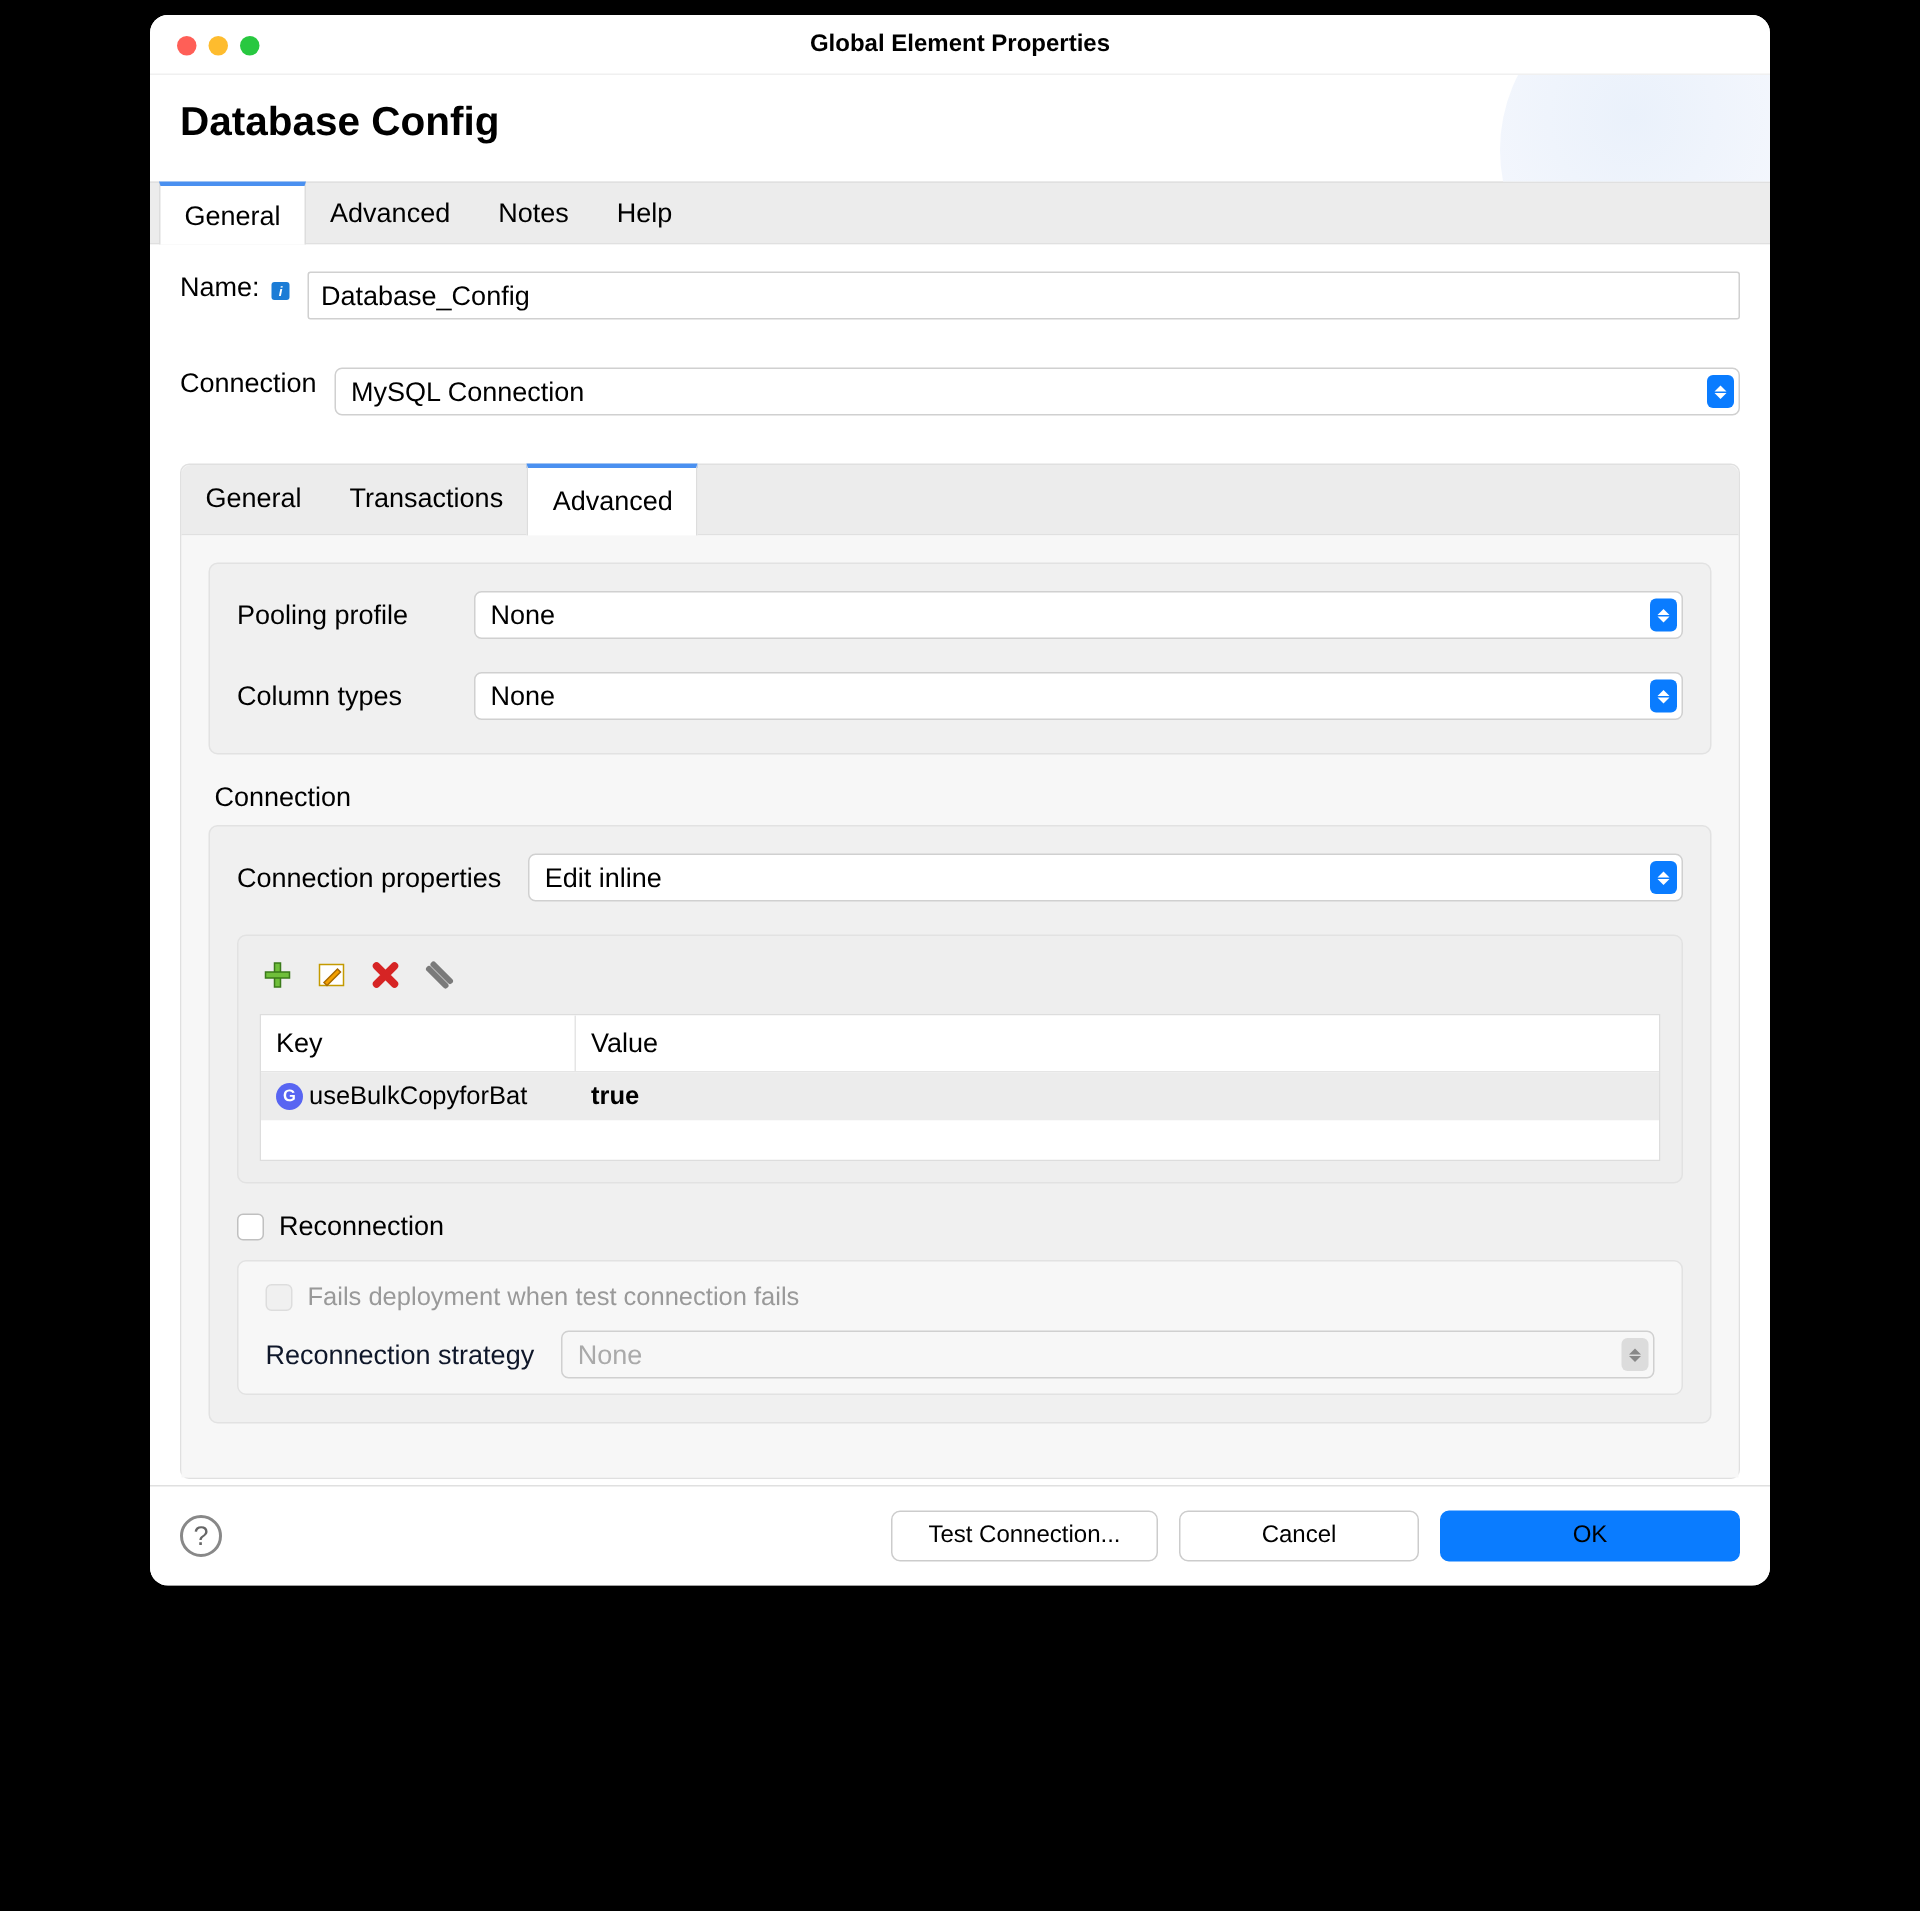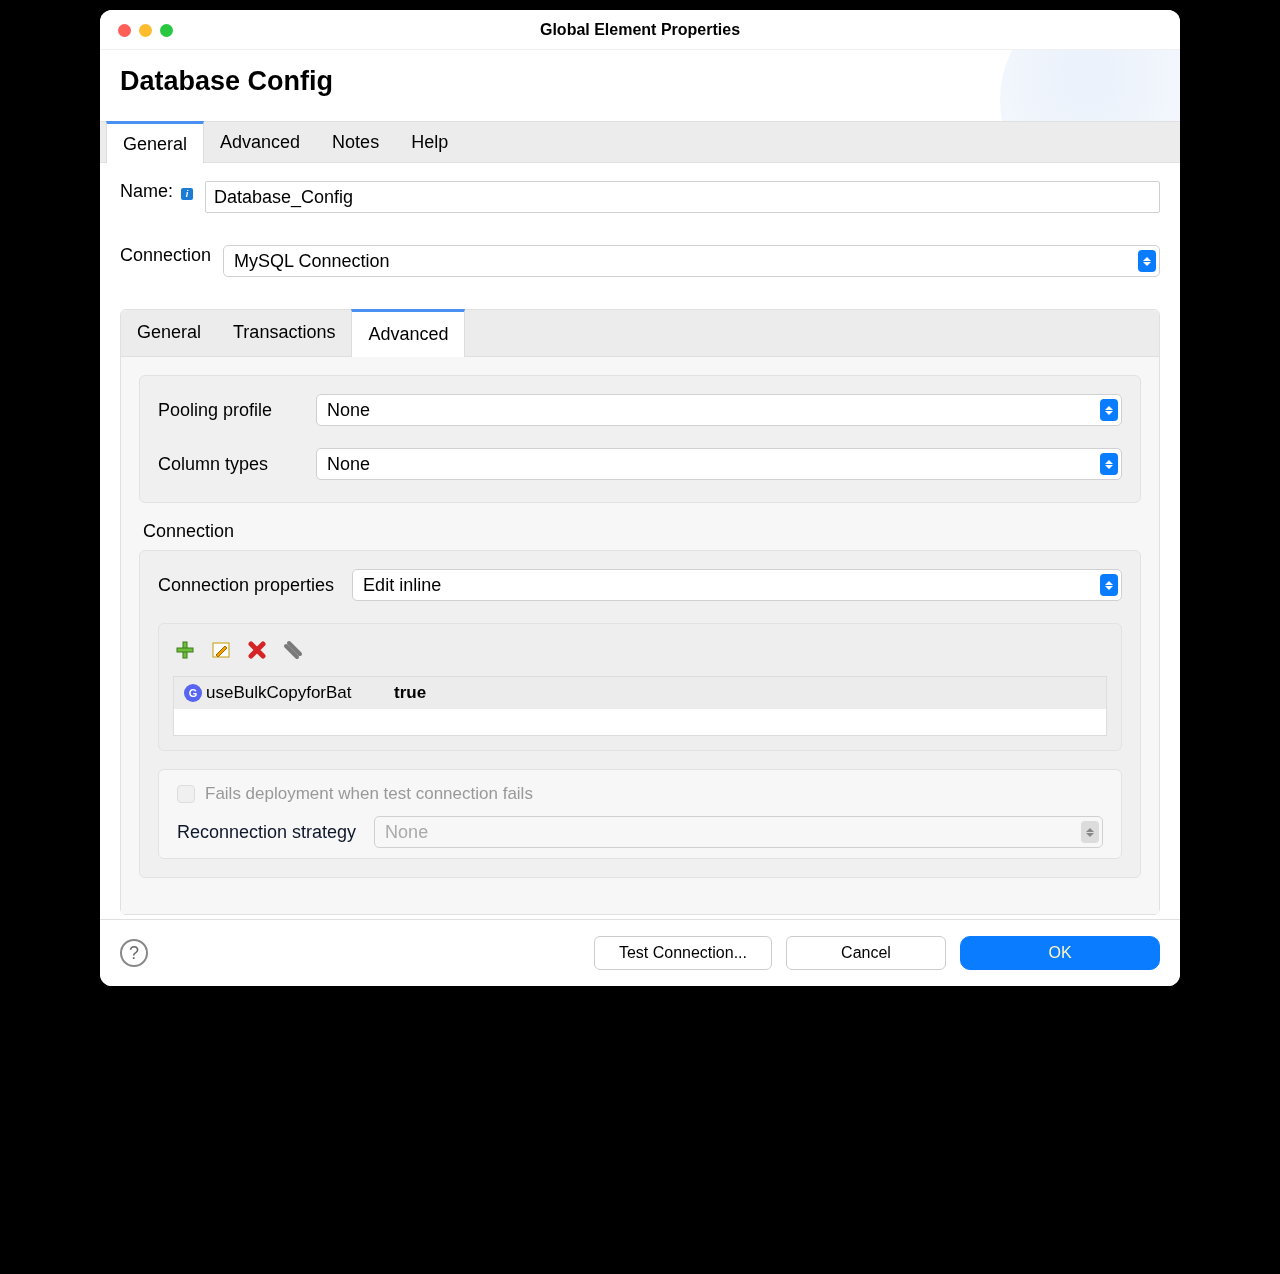--- a/index.html
+++ b/index.html
@@ -301,23 +301,22 @@
     font-size: 16px;
     display: flex;
     align-items: center;
     justify-content: center;
     cursor: pointer;
     padding: 0 24px;
   }
   .btn.primary {
     background: #0a7cff;
     border-color: #0a7cff;
-    color: #fef9c3;
+    color: #000000;
     min-width: 200px;
-    border-radius: 10px;
   }
   .field-row { display:flex; align-items:center; gap:18px; margin-bottom:22px; }
   .field-row .label { width: 140px; }
   .field-row .label.lg { width: auto; margin-right: 0; }
   .chk-row { display:flex; align-items:center; gap:10px; margin-bottom:12px; }
 
   svg { display:block; }
 </style>
 </head>
 <body>
@@ -432,32 +431,40 @@
                   </svg>
               </div>
               <div class="tool-btn" title="Tools">
                 <svg width="20" height="20" viewBox="0 0 20 20">
                     <path d="M3 6 L14 17 M6 3 L17 14" stroke="#7a7a7a" stroke-width="4" stroke-linecap="round"></path>
                   </svg>
               </div>
             </div>
 
             <div class="table">
+              <div class="table-header">
+                <div class="cell col-key">Key</div>
+                <div class="cell col-val">Value</div>
+              </div>
               <div class="table-row">
                 <div class="cell col-key">
                   <span class="row-icon">G</span>
                   <span>useBulkCopyforBat</span>
                 </div>
                 <div class="cell col-val">true</div>
               </div>
               <div class="table-spacer"></div>
             </div>
 
           </div>
 
+          <div class="chk-row">
+            <div class="checkbox"></div>
+            <span style="font-size:18px;">Reconnection</span>
+          </div>
 
           <div class="reconnection-box">
             <div class="chk-row">
               <div class="checkbox disabled"></div>
               <span style="font-size:17px;">Fails deployment when test connection fails</span>
             </div>
             <div class="field-row" style="margin-bottom:0">
               <span class="label lg" style="color:#0f172a">Reconnection strategy</span>
               <div class="select-wrap" style="background:#f7f7f7;color:#aaa">
                 <span>None</span>

